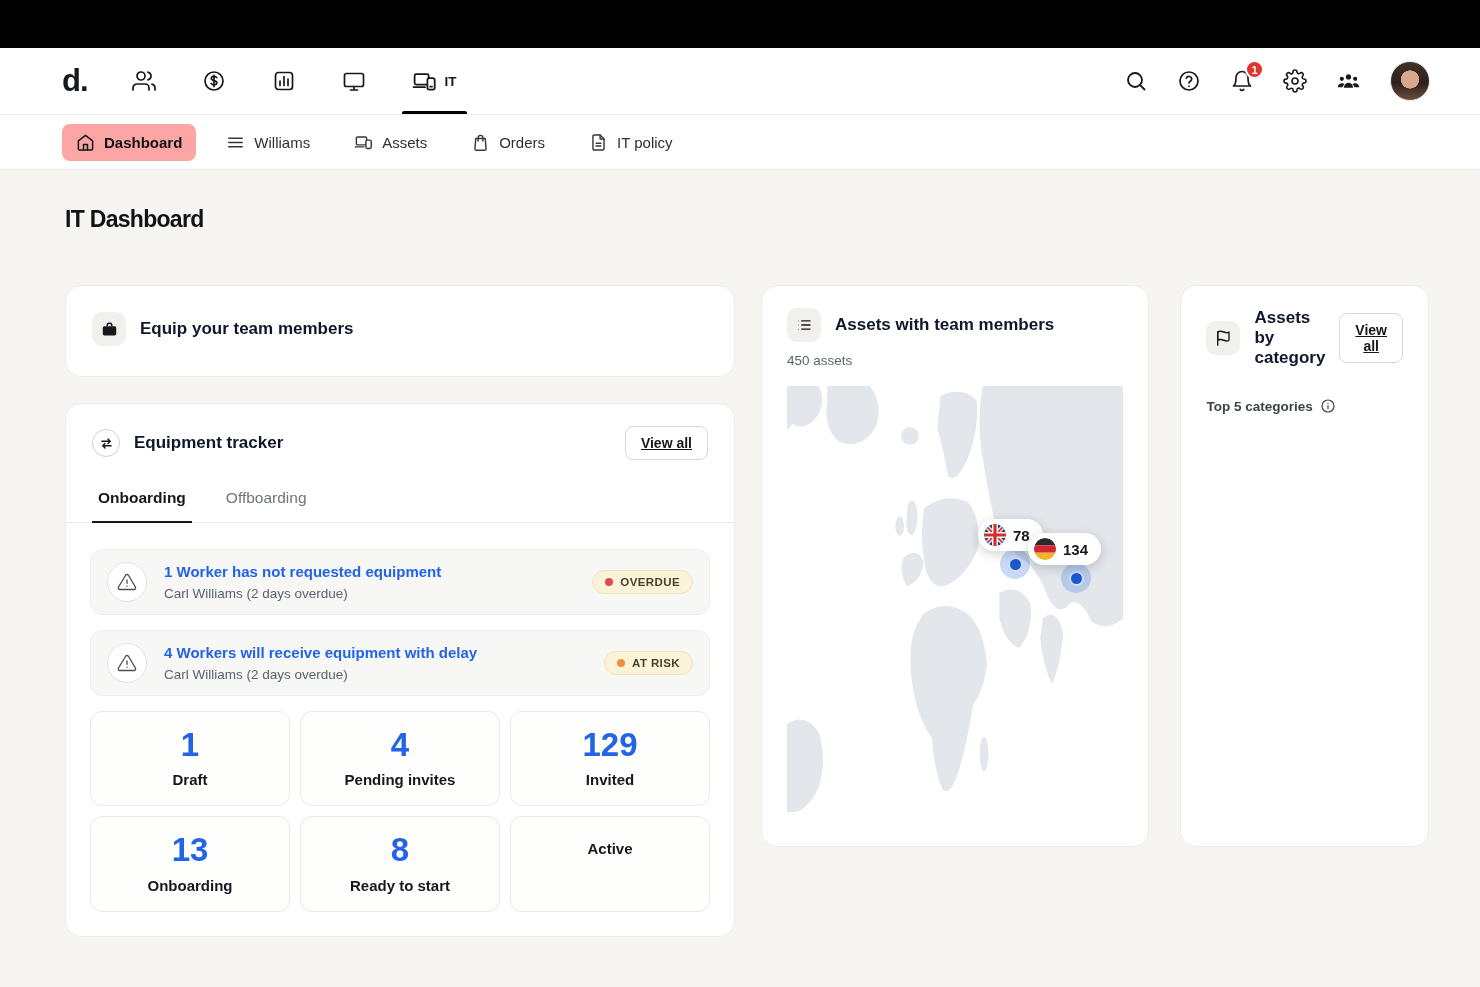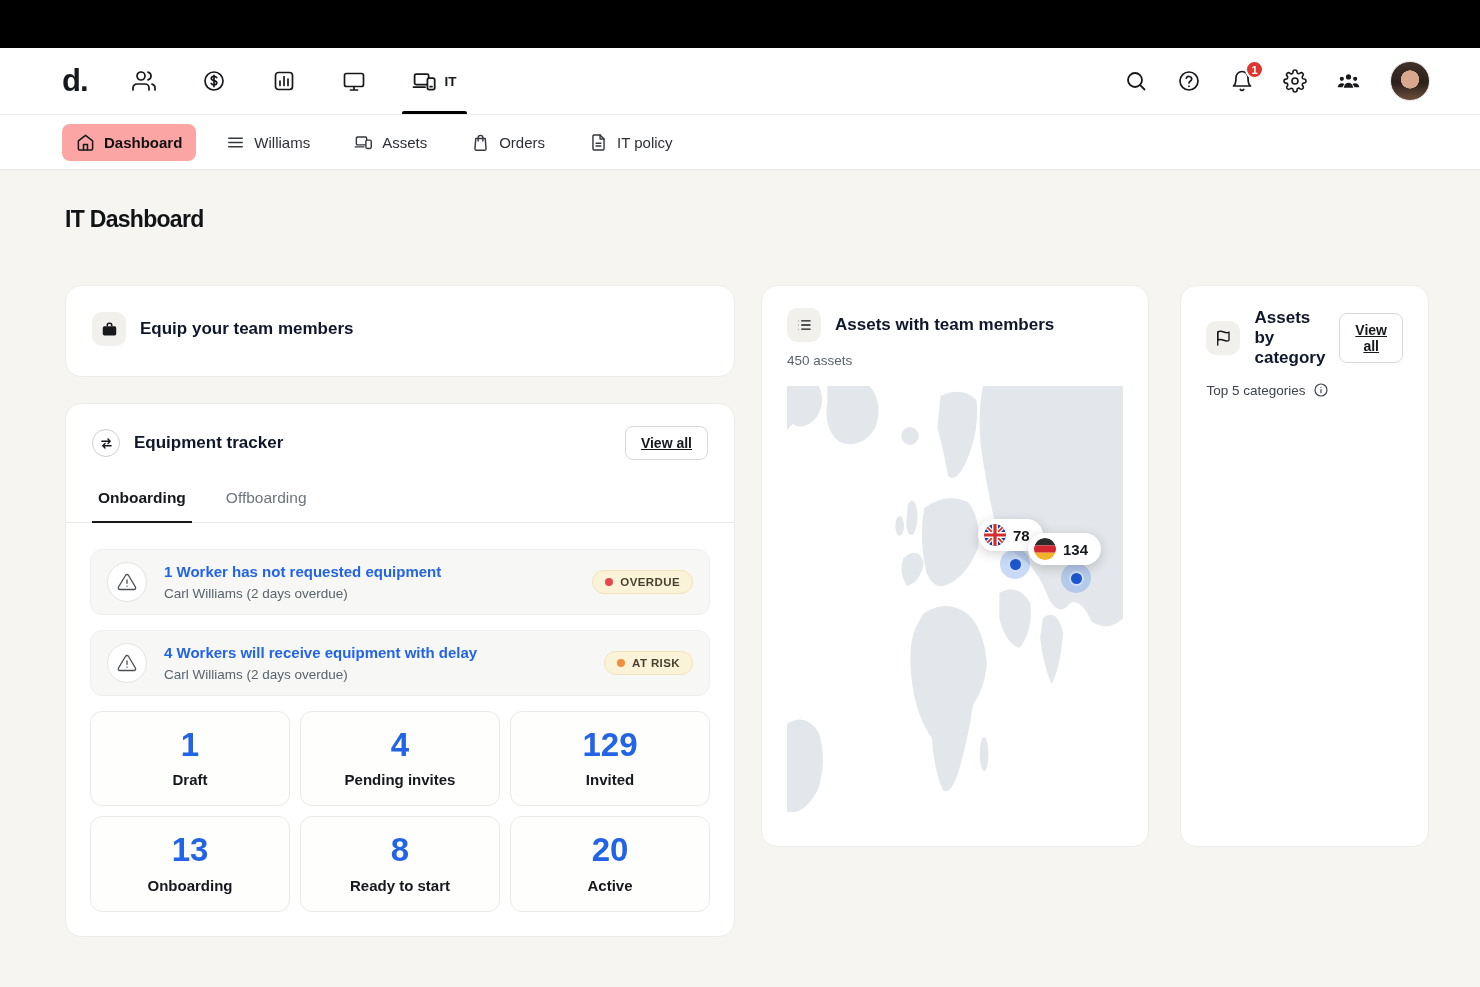--- a/index.html
+++ b/index.html
@@ -141,21 +141,21 @@
     background: rgba(84, 141, 229, 0.32);
     display: flex; align-items: center; justify-content: center; z-index: 2;
   }
   .geo-dot::after {
     content: ""; width: 11px; height: 11px; border-radius: 50%;
     background: #1d57cf; border: 2.5px solid #cfdef6;
   }
 
   
   .category-card { padding: 22px 25px 26px; }
-  .cat-sub-row { display: flex; align-items: center; gap: 7px; margin-top: 14px; }
+  .cat-sub-row { display: flex; align-items: center; gap: 7px; margin-top: 30px; font-weight: bold; }
   .cat-sub { font-size: 13.5px; color: #3c434b; }
 </style>
 </head>
 <body>
 
 <div class="system-bar"></div>
 
 <header class="app-header">
   <div class="header-left">
     <div class="logo">d.</div>
@@ -399,21 +399,20 @@
           </div>
           <div class="stat">
             <div class="stat-value">13</div>
             <div class="stat-label">Onboarding</div>
           </div>
           <div class="stat">
             <div class="stat-value">8</div>
             <div class="stat-label">Ready to start</div>
           </div>
           <div class="stat">
-            <div class="stat-value">20</div>
             <div class="stat-label">Active</div>
           </div>
         </div>
       </section>
     </div>
 
     <div class="col-right">
 
       <section class="card map-card">
         <div class="card-head">

